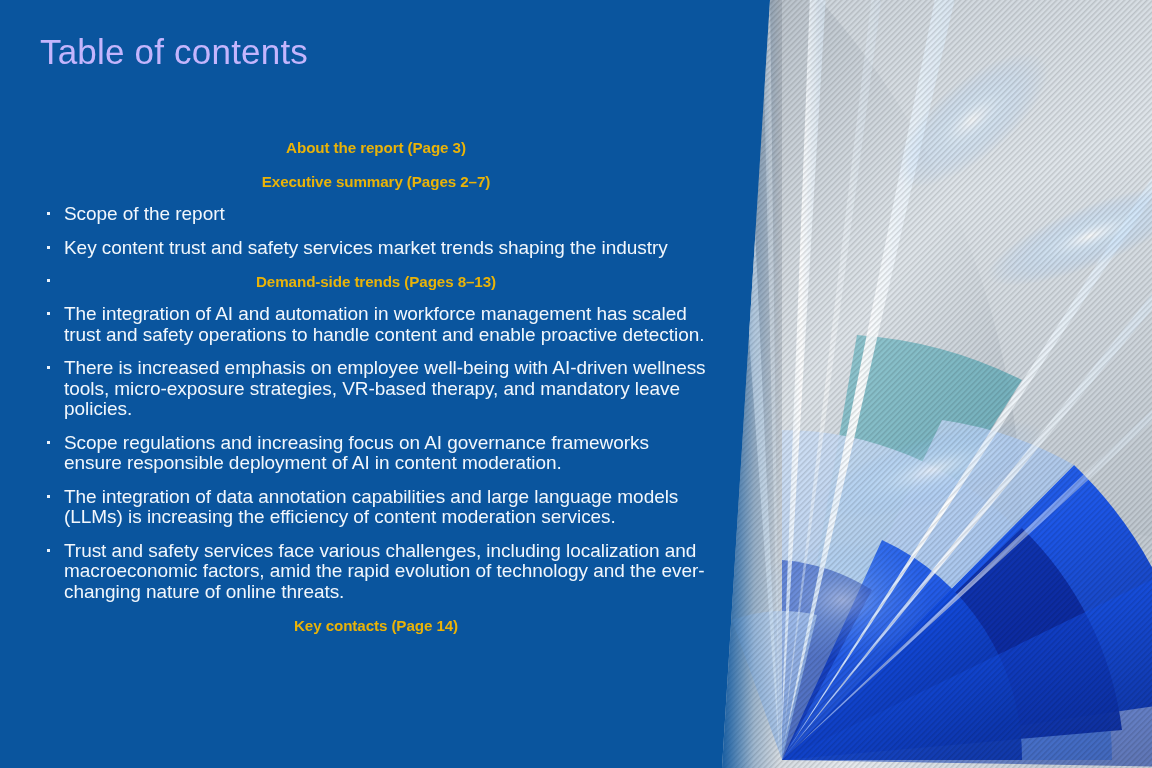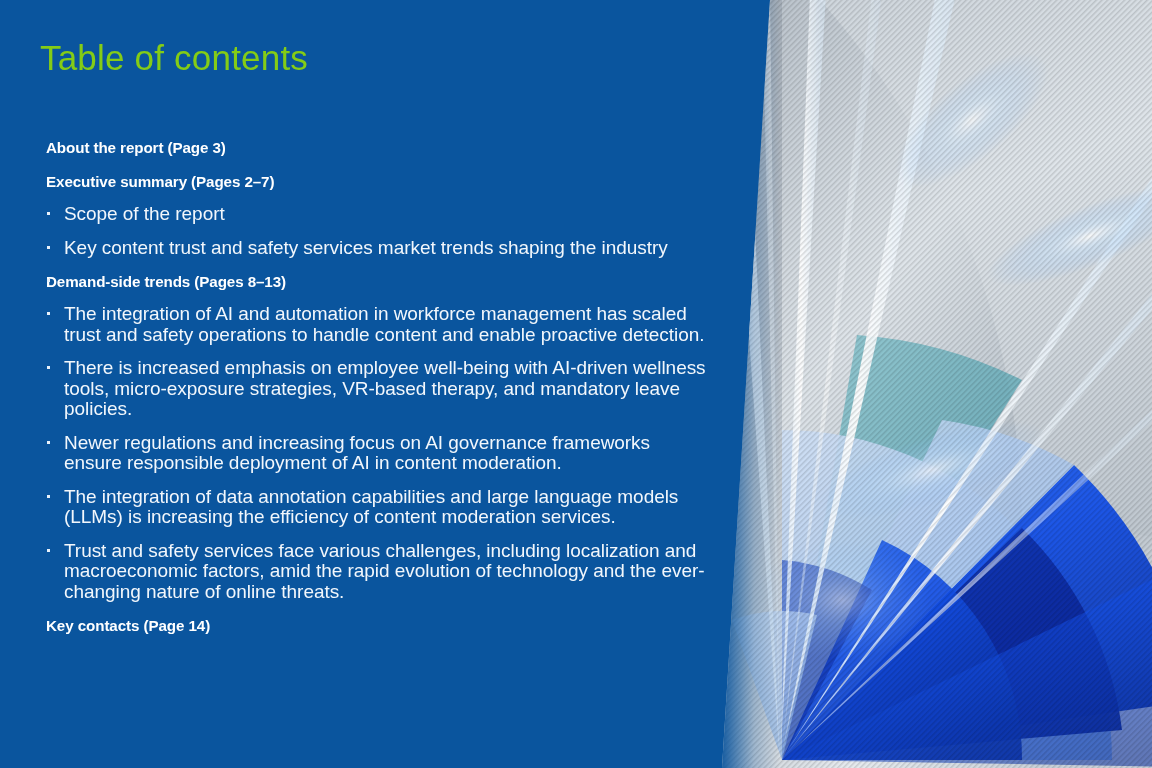--- a/index.html
+++ b/index.html
@@ -44,42 +44,43 @@
     position: absolute;
     left: 0;
     top: 0;
     width: 720px;
     height: 768px;
   }
 
   #page-title {
     position: absolute;
     left: 40px;
-    top: 38px;
+    top: 32px;
     font-size: 35px;
     font-weight: 400;
     letter-spacing: 0.2px;
-    color: #84cc16;
+    color: #c4b5fd;
     white-space: nowrap;
   }
 
   #toc-list {
     position: absolute;
     left: 46px;
     top: 138px;
     width: 660px;
   }
 
   .toc-heading {
     font-size: 15.2px;
     font-weight: bold;
-    color: #ffffff;
+    color: #eab308;
     letter-spacing: -0.1px;
     margin: 0 0 12px 0;
     line-height: 20px;
+    text-align: center;
   }
   .toc-heading.spaced-top {
     margin-top: 14px;
   }
 
   .toc-bullet {
     position: relative;
     padding-left: 18px;
     margin: 0 0 13px 0;
     font-size: 19px;
@@ -264,21 +265,21 @@
         <span>The integration of AI and automation in workforce management has scaled trust and safety operations to handle content and enable proactive detection.</span>
       </div>
 
       <div class="toc-bullet">
         <span class="bullet-dot"></span>
         <span>There is increased emphasis on employee well-being with AI-driven wellness tools, micro-exposure strategies, VR-based therapy, and mandatory leave policies.</span>
       </div>
 
       <div class="toc-bullet">
         <span class="bullet-dot"></span>
-        <span>Newer regulations and increasing focus on AI governance frameworks ensure responsible deployment of AI in content moderation.</span>
+        <span>Scope regulations and increasing focus on AI governance frameworks ensure responsible deployment of AI in content moderation.</span>
       </div>
 
       <div class="toc-bullet">
         <span class="bullet-dot"></span>
         <span>The integration of data annotation capabilities and large language models (LLMs) is increasing the efficiency of content moderation services.</span>
       </div>
 
       <div class="toc-bullet">
         <span class="bullet-dot"></span>
         <span>Trust and safety services face various challenges, including localization and macroeconomic factors, amid the rapid evolution of technology and the ever-changing nature of online threats.</span>

